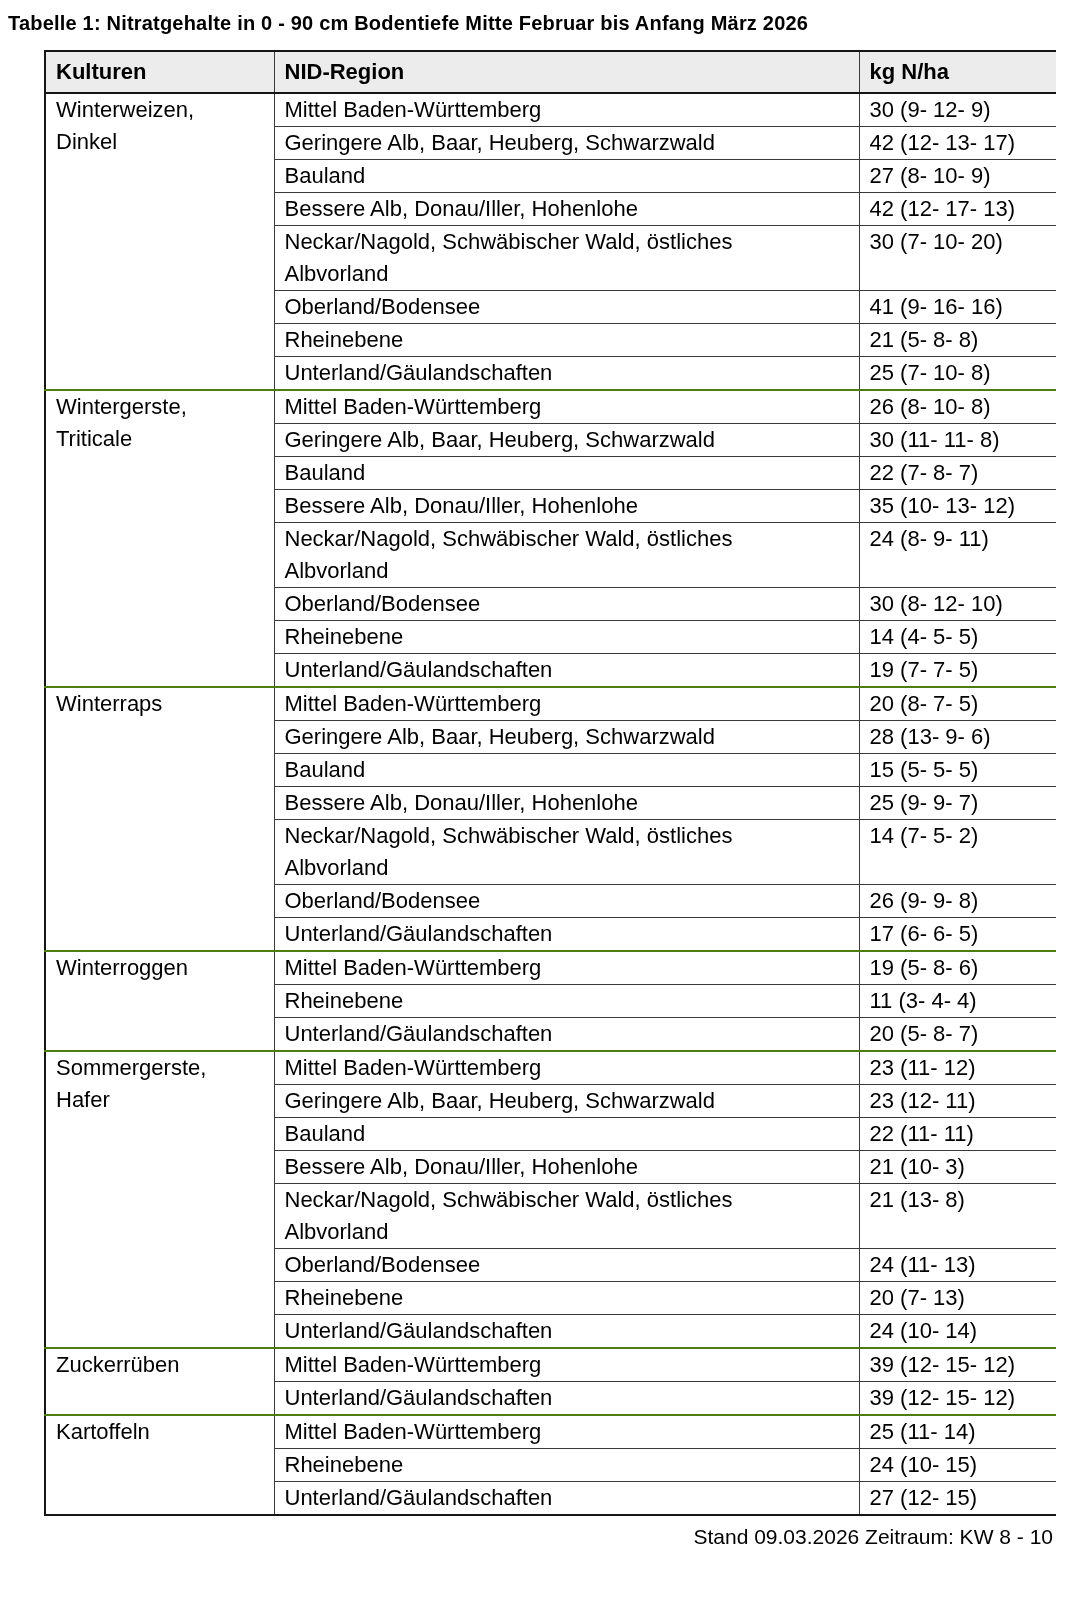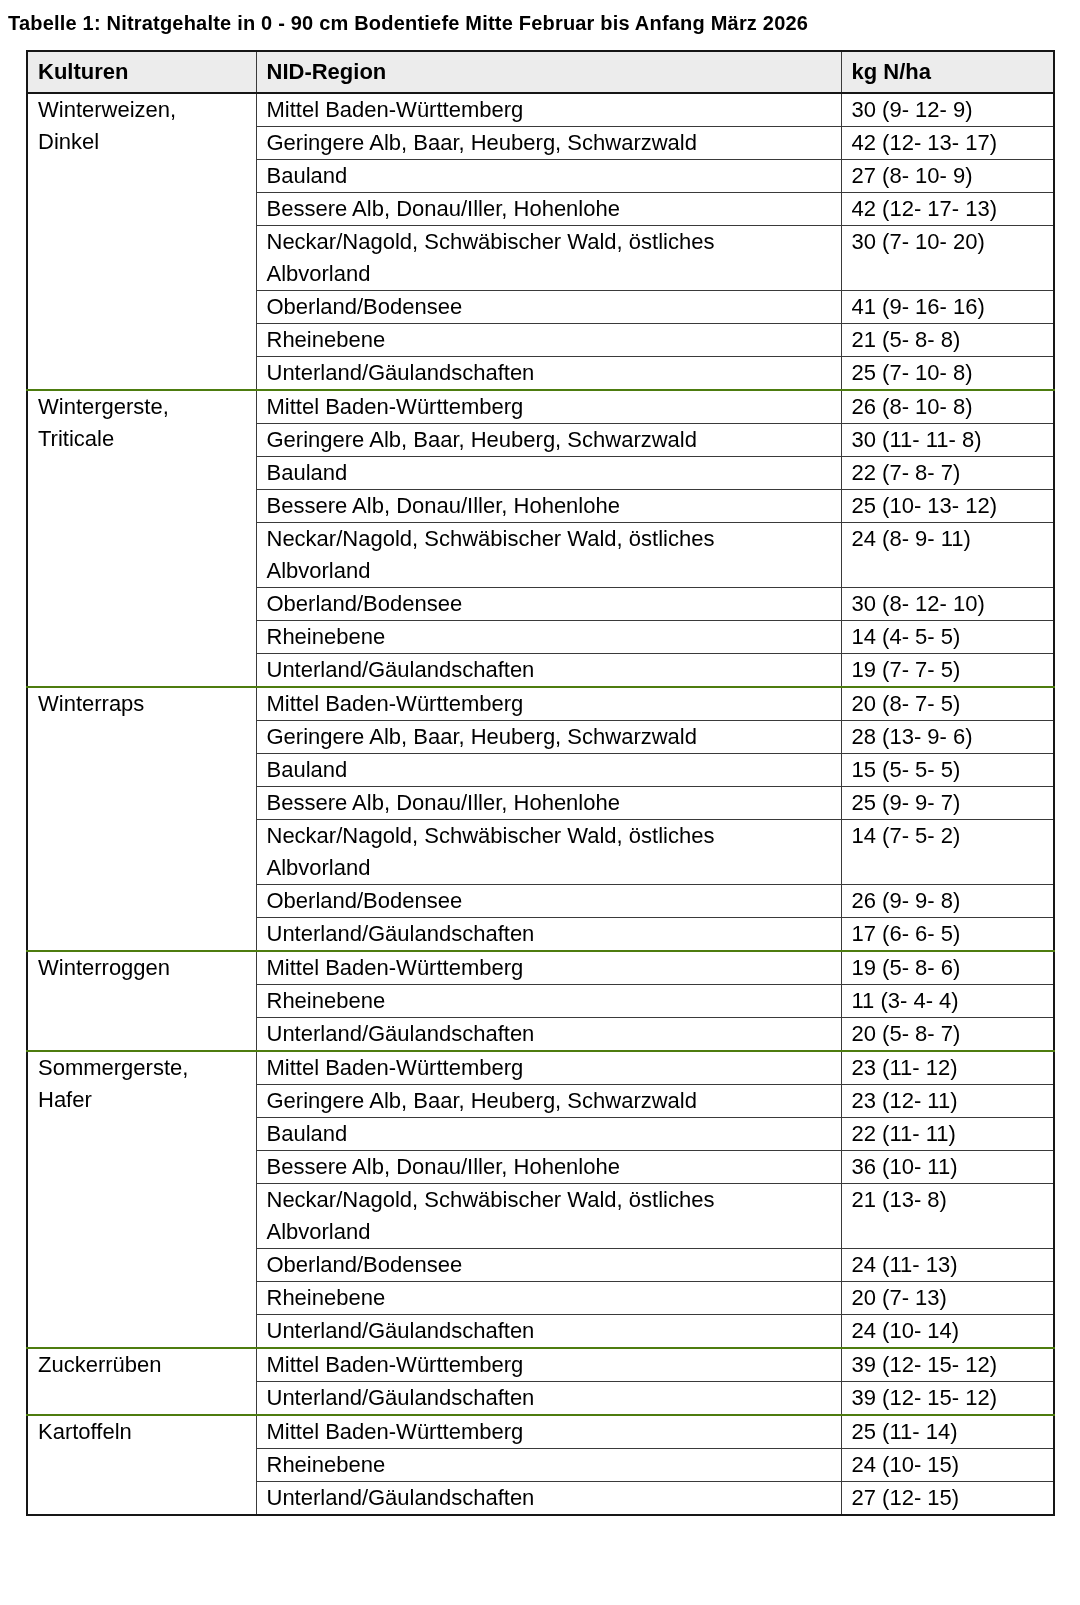--- a/index.html
+++ b/index.html
@@ -19,21 +19,21 @@
     font-size: 20px;
     font-weight: bold;
     line-height: 28px;
     margin: 9px 0 13px 8px;
     letter-spacing: 0.2px;
   }
   table.nitrate-table {
     border-collapse: collapse;
     table-layout: fixed;
     width: 1027px;
-    margin-left: 26px;
+    margin-left: 44px;
     border: 2px solid #161616;
   }
   col.col-kultur { width: 229px; }
   col.col-region { width: 585px; }
   col.col-value  { width: 213px; }
   th {
     background: #ececec;
     font-size: 22px;
     font-weight: bold;
     text-align: left;
@@ -126,21 +126,21 @@
         <tr>
           <td>Geringere Alb, Baar, Heuberg, Schwarzwald</td>
           <td>30 (11- 11- 8)</td>
         </tr>
         <tr>
           <td>Bauland</td>
           <td>22 (7- 8- 7)</td>
         </tr>
         <tr>
           <td>Bessere Alb, Donau/Iller, Hohenlohe</td>
-          <td>25 (10- 13- 12)</td>
+          <td>35 (10- 13- 12)</td>
         </tr>
         <tr>
           <td>Neckar/Nagold, Schwäbischer Wald, östliches
 Albvorland</td>
           <td>24 (8- 9- 11)</td>
         </tr>
         <tr>
           <td>Oberland/Bodensee</td>
           <td>30 (8- 12- 10)</td>
         </tr>
@@ -210,21 +210,21 @@
         <tr>
           <td>Geringere Alb, Baar, Heuberg, Schwarzwald</td>
           <td>23 (12- 11)</td>
         </tr>
         <tr>
           <td>Bauland</td>
           <td>22 (11- 11)</td>
         </tr>
         <tr>
           <td>Bessere Alb, Donau/Iller, Hohenlohe</td>
-          <td>36 (10- 11)</td>
+          <td>21 (10- 3)</td>
         </tr>
         <tr>
           <td>Neckar/Nagold, Schwäbischer Wald, östliches
 Albvorland</td>
           <td>21 (13- 8)</td>
         </tr>
         <tr>
           <td>Oberland/Bodensee</td>
           <td>24 (11- 13)</td>
         </tr>
@@ -258,14 +258,15 @@
           <td>Rheinebene</td>
           <td>24 (10- 15)</td>
         </tr>
         <tr>
           <td>Unterland/Gäulandschaften</td>
           <td>27 (12- 15)</td>
         </tr>
       </tbody>
     </table>
 
+  <div class="footer">Stand 09.03.2026 Zeitraum: KW 8 - 10</div>
 
 </div>
 
 </body></html>

